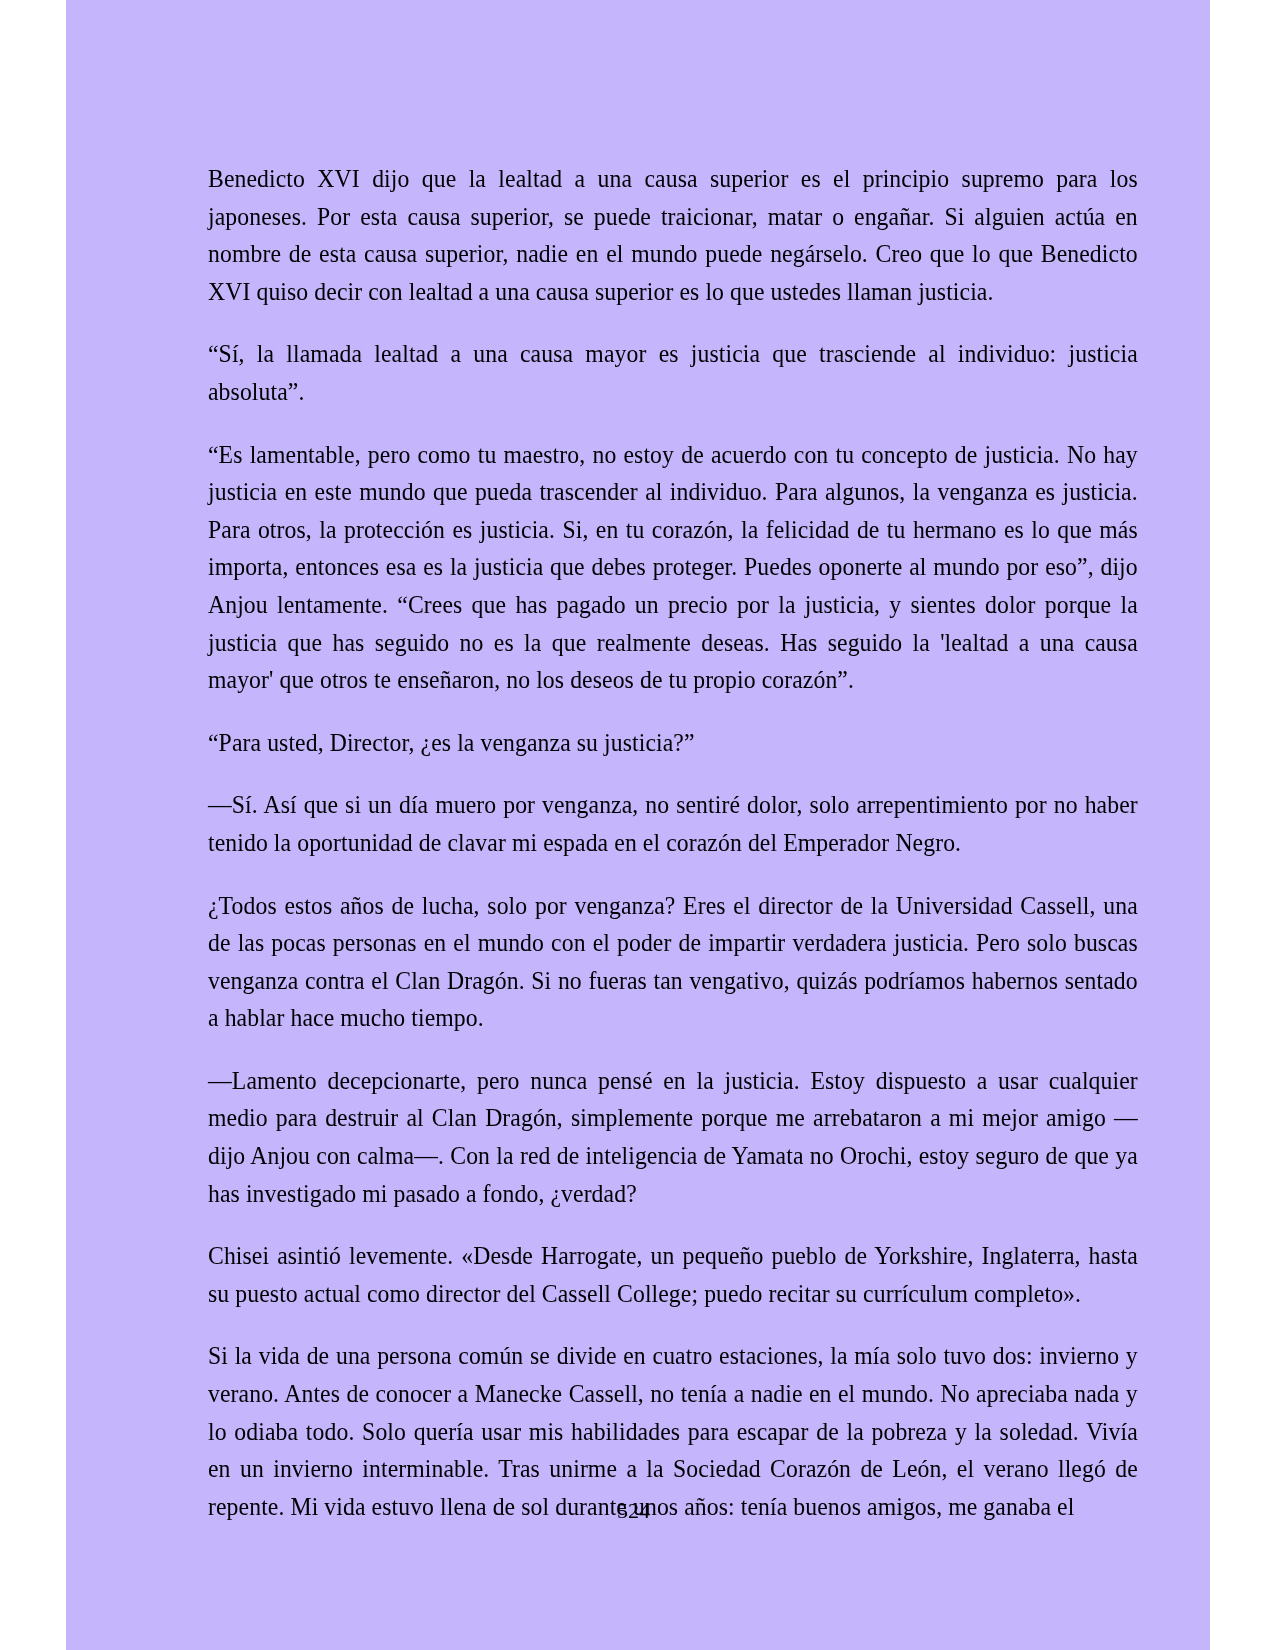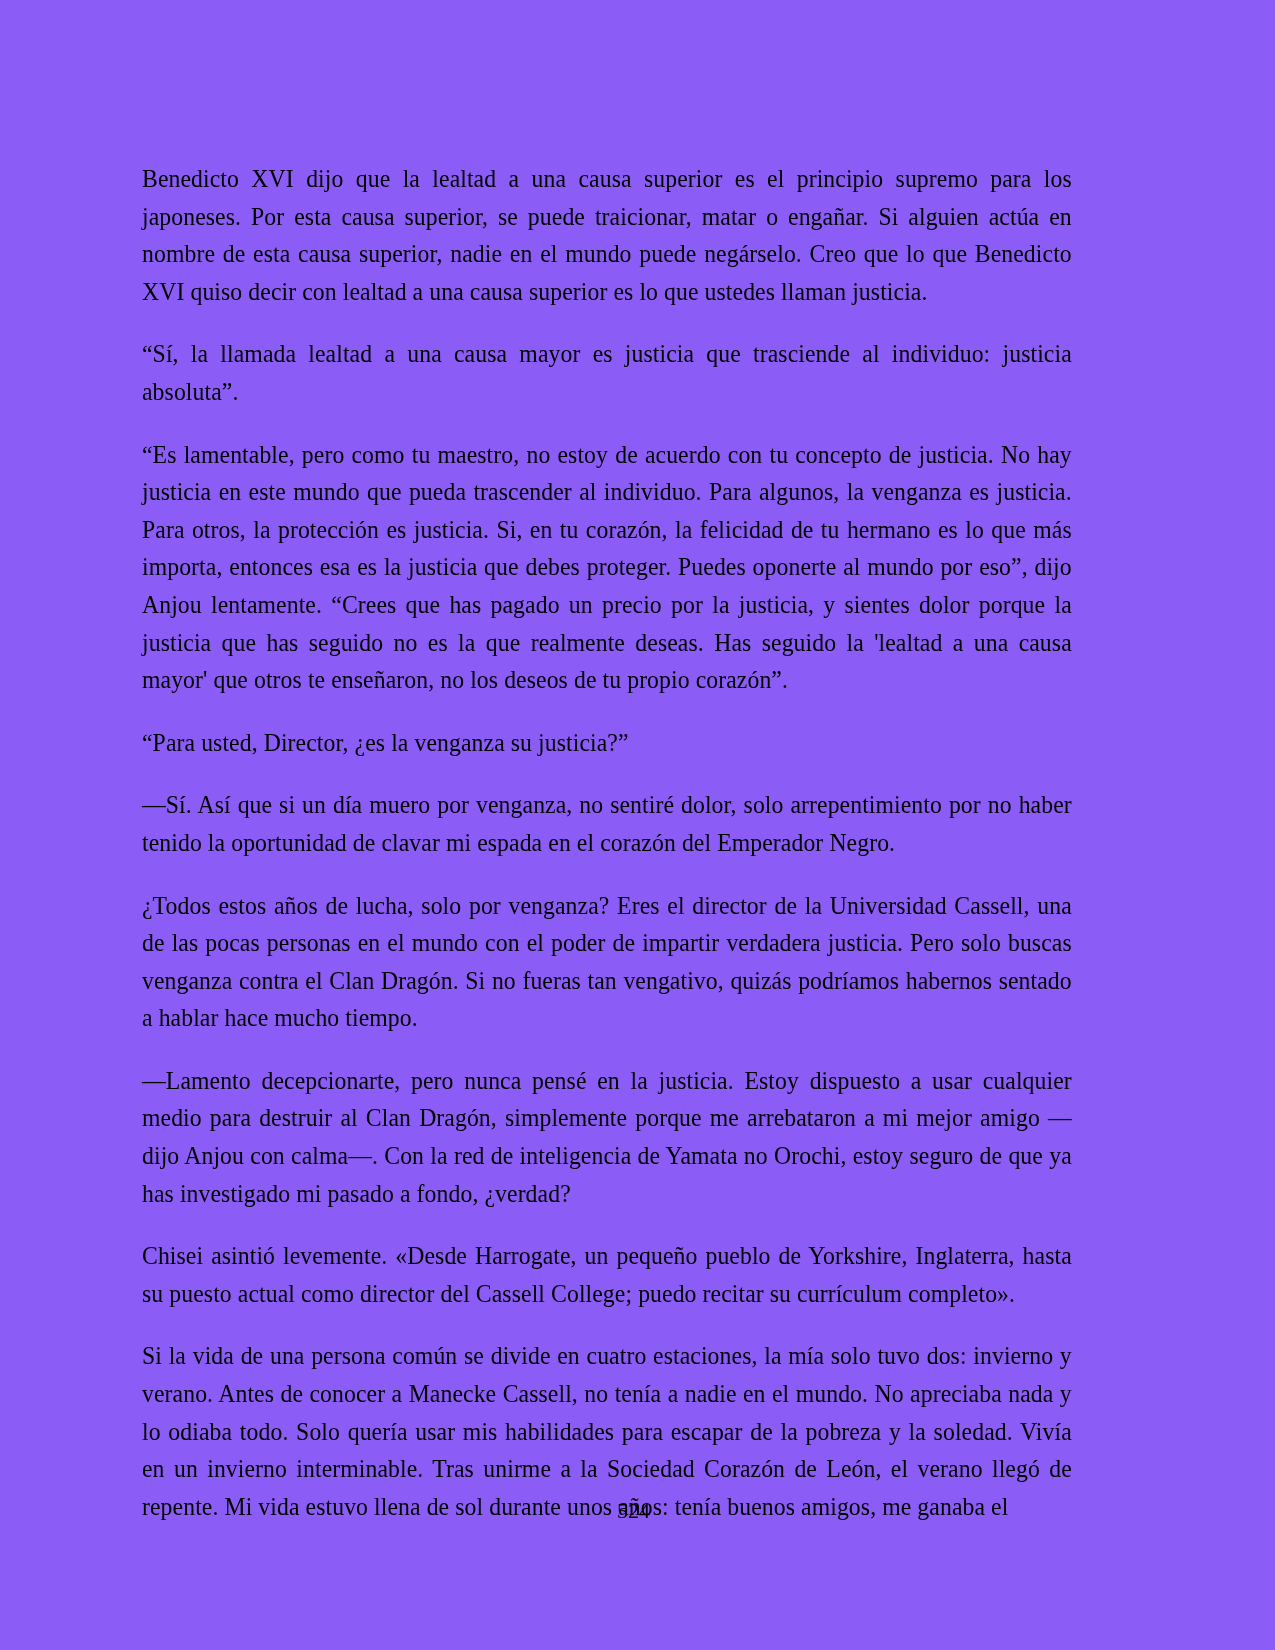--- a/index.html
+++ b/index.html
@@ -6,24 +6,24 @@
     margin: 0;
     padding: 0;
     background: #ffffff;
   }
   body {
     font-family: "Liberation Serif", "DejaVu Serif", serif;
     color: #000000;
   }
   .page {
     position: relative;
-    width: 1275px;
+    width: 1144px;
     height: 1650px;
     margin: 0 auto;
-    background: #8b5cf6;
+    background: #c4b5fd;
     overflow: hidden;
     box-sizing: border-box;
     text-decoration: underline;
   }
   .text-block {
     position: absolute;
     left: 142px;
     top: 160px;
     width: 930px;
   }

